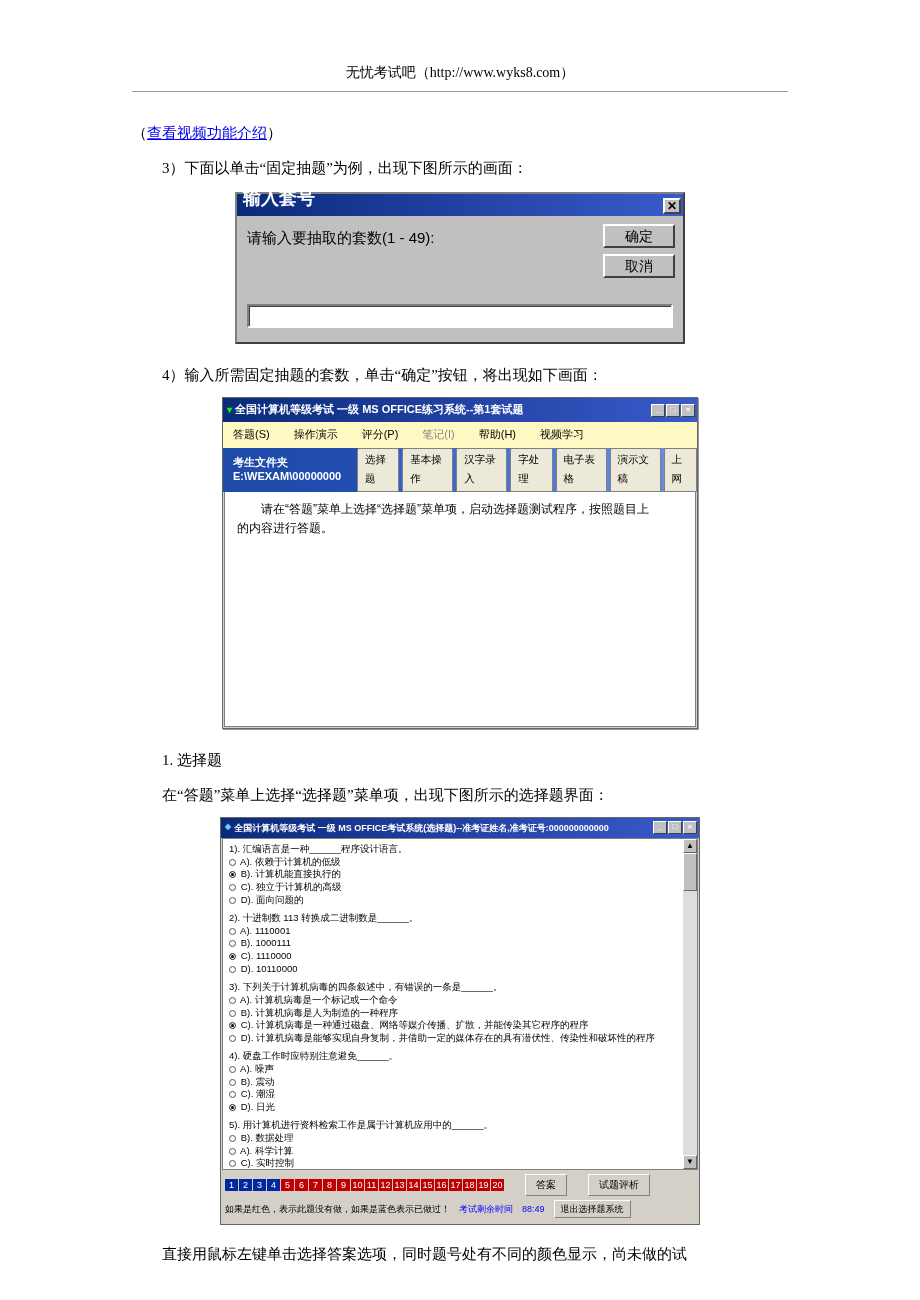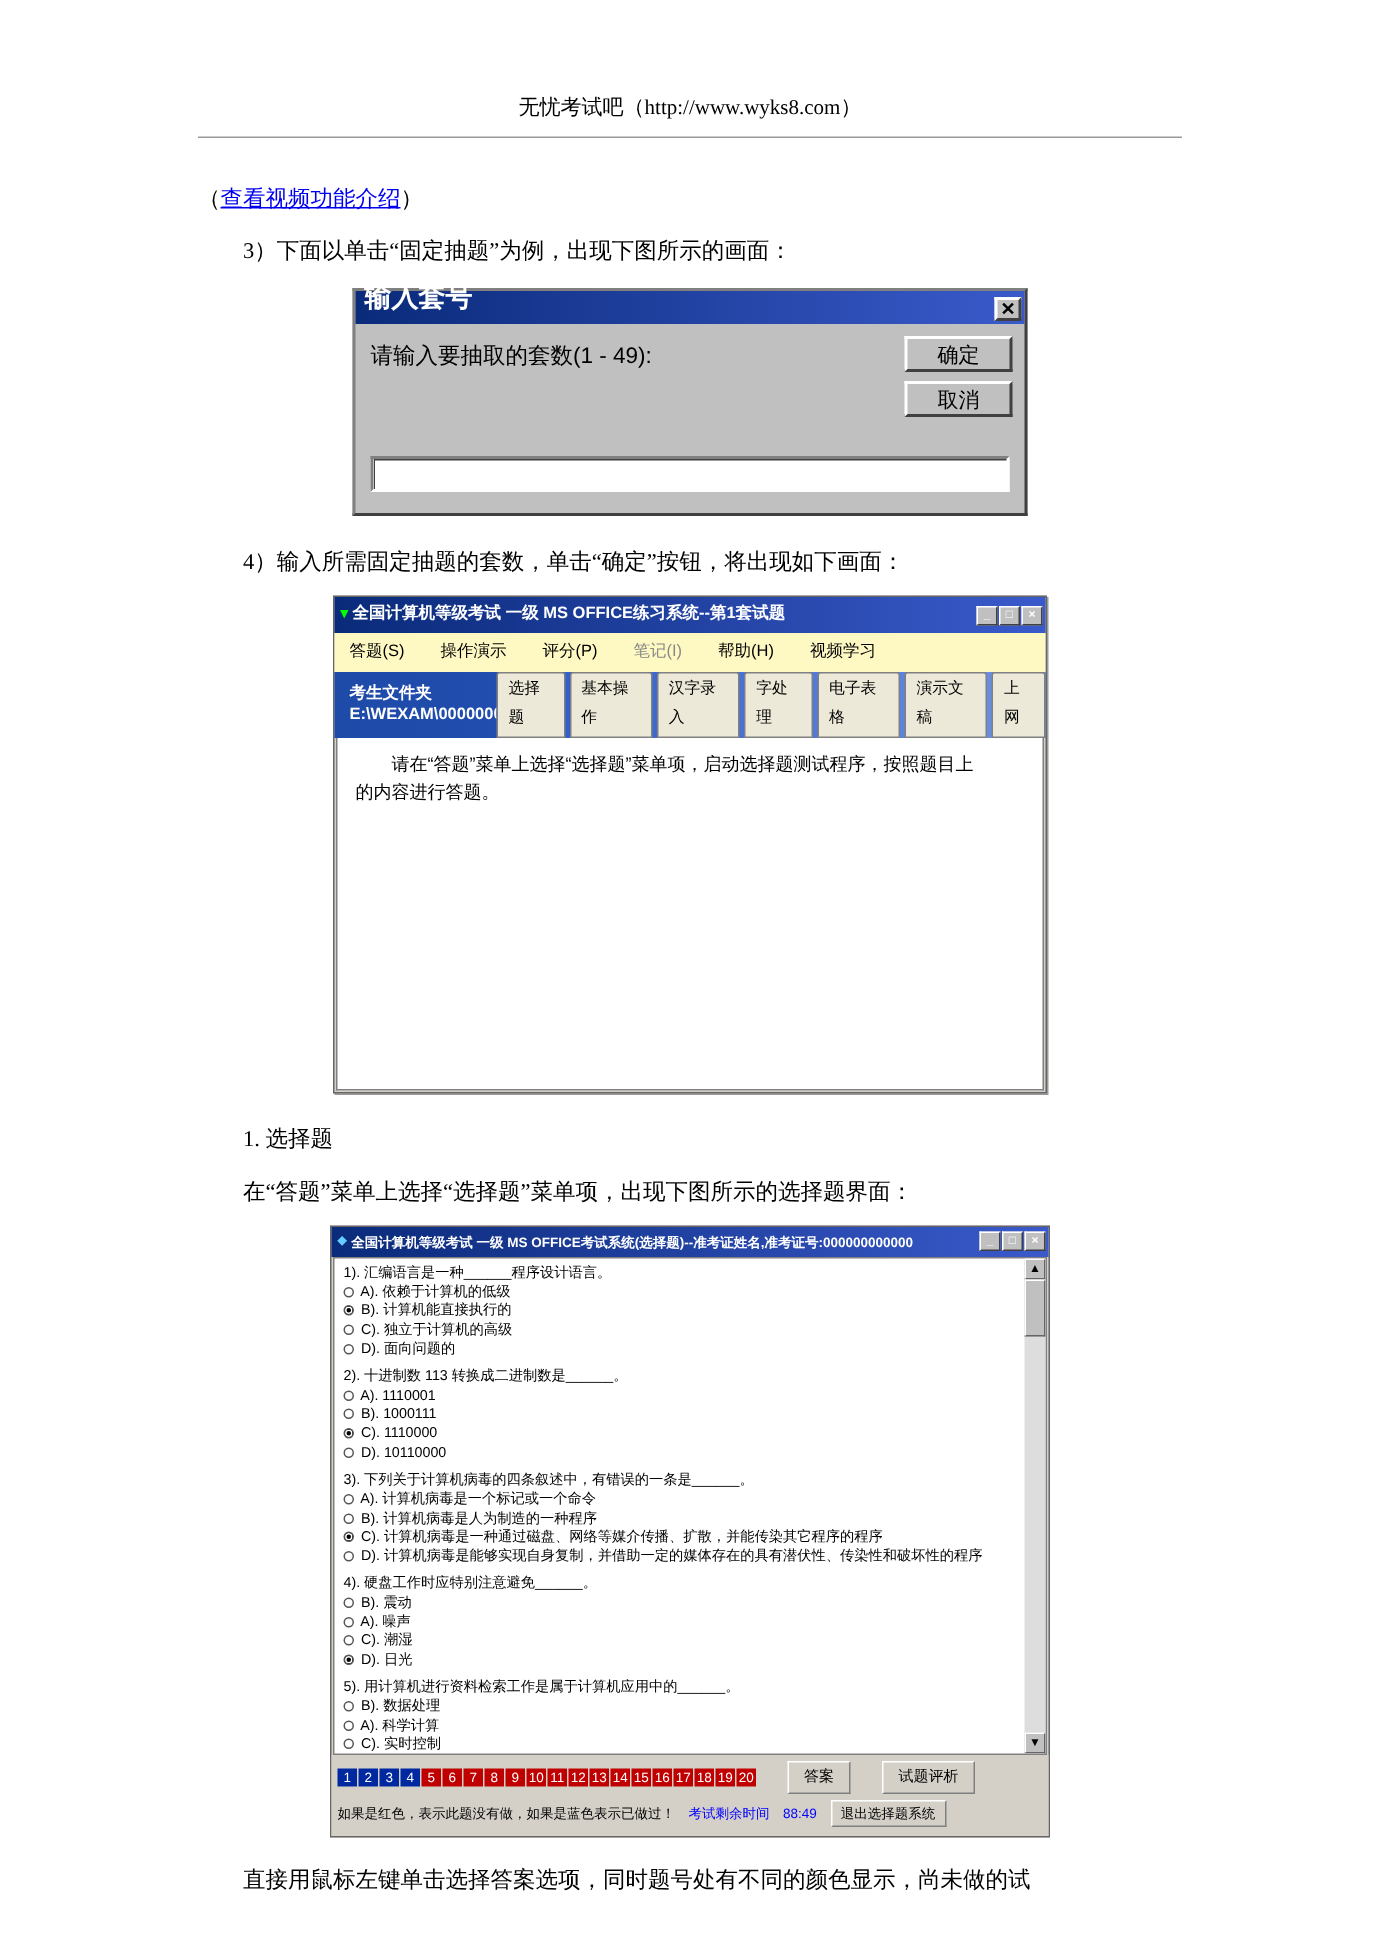--- a/index.html
+++ b/index.html
@@ -105,21 +105,21 @@
   }
   .scr2-menu { display: flex; gap: 12px; padding: 2px 4px; background: #fef9c3; }
   .scr2-menu span { padding: 1px 6px; }
   .scr2-menu .dim { color: #888; }
   .scr2-blue {
     background: linear-gradient(90deg, #1e4aa8 0%, #2a58c4 100%);
     display: flex; align-items: center;
   }
   .scr2-folder {
     color: #fff; font-weight: bold; font-size: 11px;
-    padding: 6px 10px; width: 108px; line-height: 1.2;
+    padding: 6px 10px; width: 134px; line-height: 1.2;
   }
   .scr2-tabbar {
     flex: 1; display: flex; gap: 3px; align-items: center;
     background: linear-gradient(90deg, #2a58c4 0%, #6e93e6 100%);
     font-family: Liberation Mono, monospace;
   }
   .scr2-tab {
     background: #ece9d8; border: 1px solid #808080;
     padding: 2px 7px; font-size: 10.5px;
     border-top-left-radius: 2px; border-top-right-radius: 2px;
@@ -298,22 +298,22 @@
             </div>
             <div class="q">
               <div>3). 下列关于计算机病毒的四条叙述中，有错误的一条是______。</div>
               <span class="opt"><span class="radio"></span> A). 计算机病毒是一个标记或一个命令</span>
               <span class="opt"><span class="radio"></span> B). 计算机病毒是人为制造的一种程序</span>
               <span class="opt"><span class="radio sel"></span> C). 计算机病毒是一种通过磁盘、网络等媒介传播、扩散，并能传染其它程序的程序</span>
               <span class="opt"><span class="radio"></span> D). 计算机病毒是能够实现自身复制，并借助一定的媒体存在的具有潜伏性、传染性和破坏性的程序</span>
             </div>
             <div class="q">
               <div>4). 硬盘工作时应特别注意避免______。</div>
+              <span class="opt"><span class="radio"></span> A). 噪声</span>
               <span class="opt"><span class="radio"></span> B). 震动</span>
-              <span class="opt"><span class="radio"></span> A). 噪声</span>
               <span class="opt"><span class="radio"></span> C). 潮湿</span>
               <span class="opt"><span class="radio sel"></span> D). 日光</span>
             </div>
             <div class="q">
               <div>5). 用计算机进行资料检索工作是属于计算机应用中的______。</div>
               <span class="opt"><span class="radio"></span> B). 数据处理</span>
               <span class="opt"><span class="radio"></span> A). 科学计算</span>
               <span class="opt"><span class="radio"></span> C). 实时控制</span>
             </div>
           </div>

